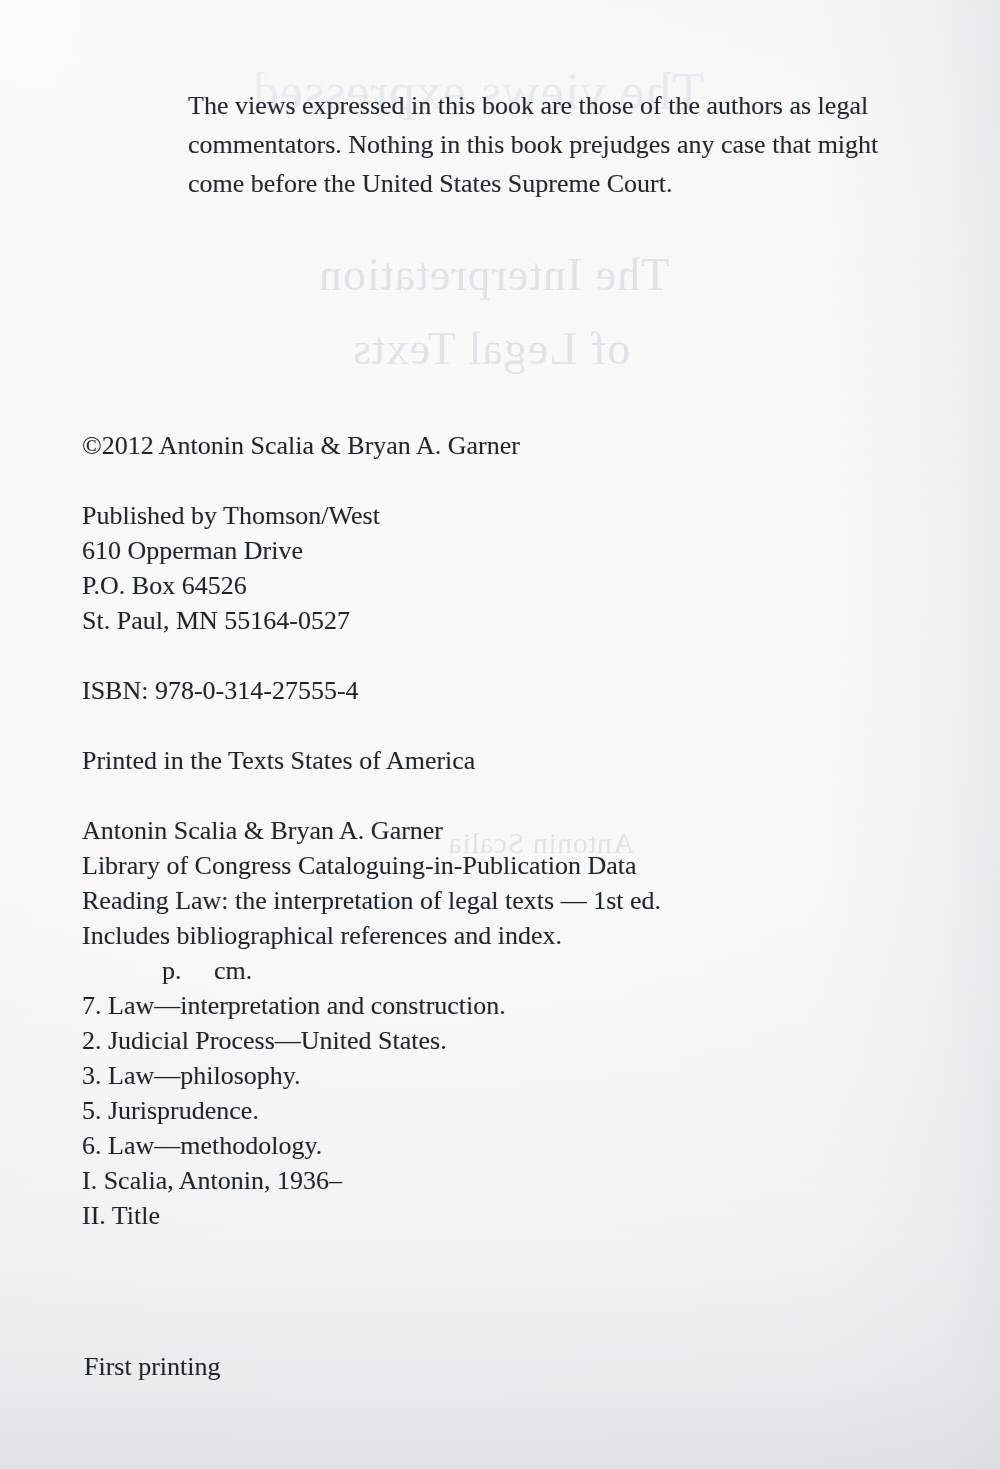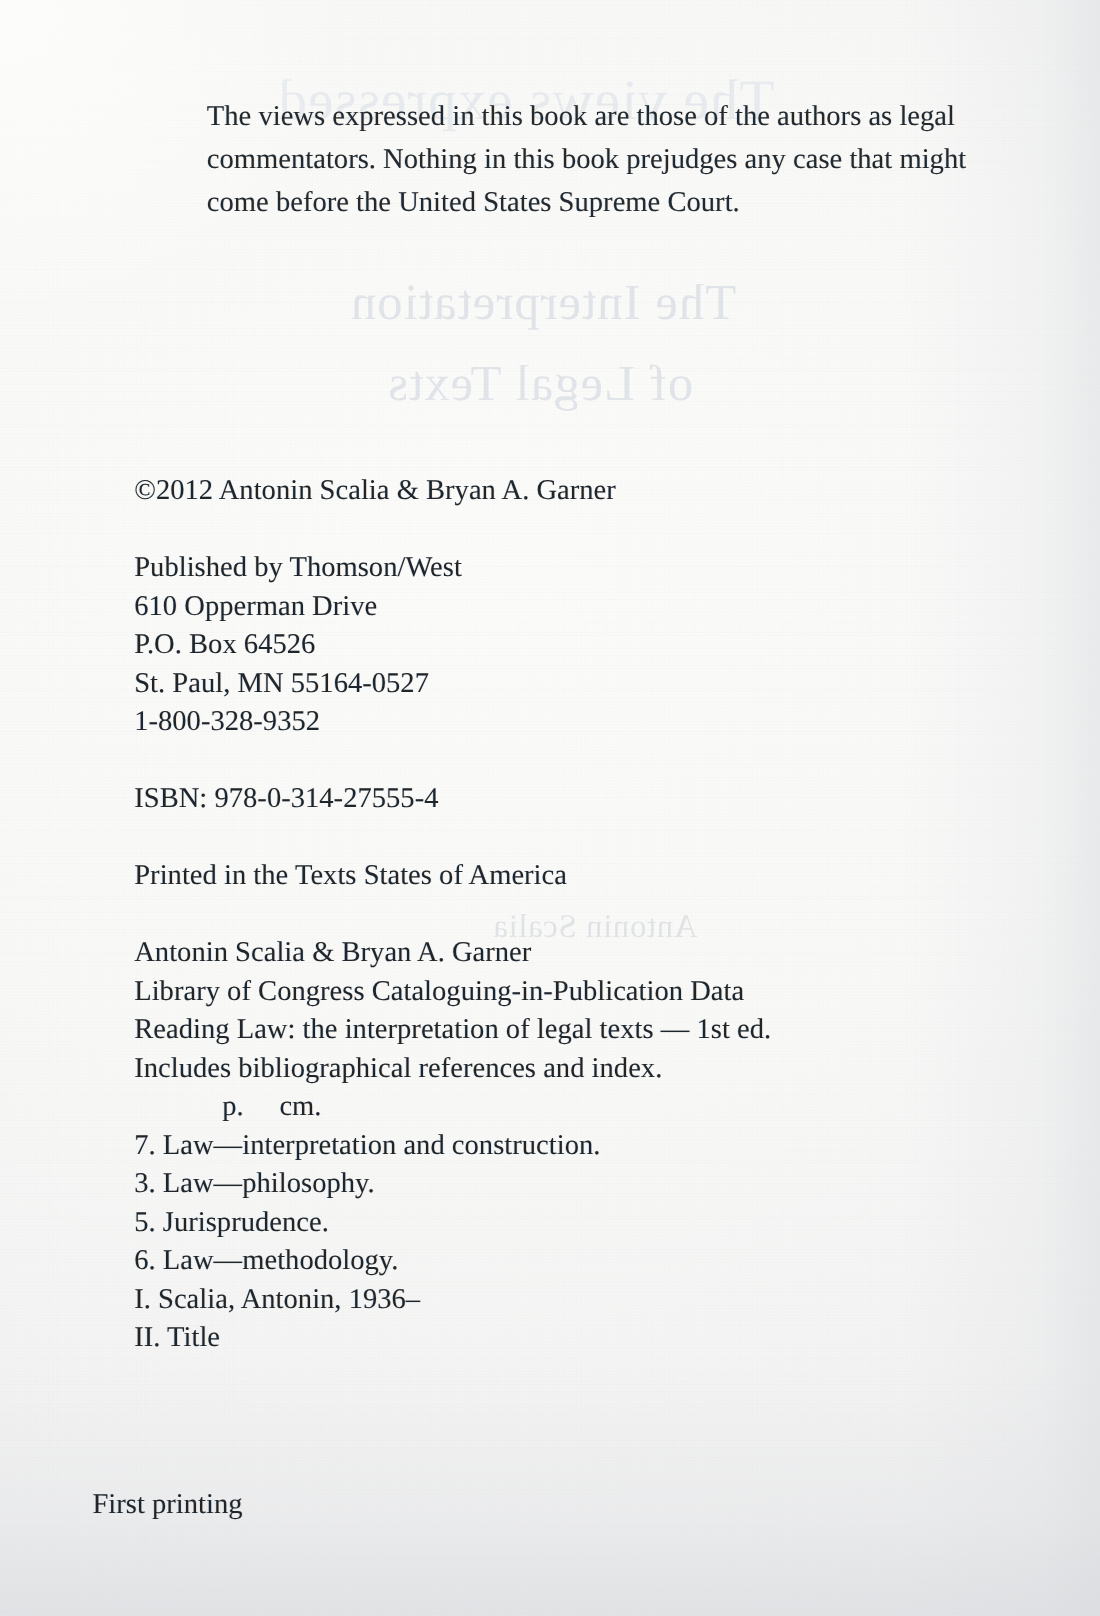--- a/index.html
+++ b/index.html
@@ -93,21 +93,21 @@
     width: 760px;
     font-size: 26px;
     line-height: 35px;
     color: #1f262b;
     text-shadow: 0.6px 0 0 rgba(190,120,60,0.16), -0.6px 0 0 rgba(70,140,205,0.20);
   }
 
   .para { margin: 0 0 0 0; }
   .gap-lg { height: 35px; }
 
-  .line { display: block; white-space: pre; margin-left: 40px; }
+  .line { display: block; white-space: pre; }
 
   .indent-pcm { padding-left: 80px; }
 
   #first-printing {
     left: 84px;
     top: 1352px;
     font-size: 26px;
     color: #1f262b;
     text-shadow: 0.6px 0 0 rgba(190,120,60,0.16), -0.6px 0 0 rgba(70,140,205,0.20);
   }
@@ -141,21 +141,20 @@
       <span class="line">©2012 Antonin Scalia &amp; Bryan A. Garner</span>
     </div>
 
     <div class="gap-lg"></div>
 
     <div class="para">
       <span class="line">Published by Thomson/West</span>
       <span class="line">610 Opperman Drive</span>
       <span class="line">P.O. Box 64526</span>
       <span class="line">St. Paul, MN 55164-0527</span>
-      <span class="line">1-800-328-9352</span>
     </div>
 
     <div class="gap-lg"></div>
 
     <div class="para">
       <span class="line">ISBN: 978-0-314-27555-4</span>
     </div>
 
     <div class="gap-lg"></div>
 
@@ -165,20 +164,21 @@
 
     <div class="gap-lg"></div>
 
     <div class="para">
       <span class="line">Antonin Scalia &amp; Bryan A. Garner</span>
       <span class="line">Library of Congress Cataloguing-in-Publication Data</span>
       <span class="line">Reading Law: the interpretation of legal texts — 1st ed.</span>
       <span class="line">Includes bibliographical references and index.</span>
       <span class="line indent-pcm">p.     cm.</span>
       <span class="line">7. Law—interpretation and construction.</span>
+      <span class="line">2. Judicial Process—United States.</span>
       <span class="line">3. Law—philosophy.</span>
       <span class="line">5. Jurisprudence.</span>
       <span class="line">6. Law—methodology.</span>
       <span class="line">I. Scalia, Antonin, 1936–</span>
       <span class="line">II. Title</span>
     </div>
 
   </div>
 
   <div class="fg" id="first-printing">First printing</div>

